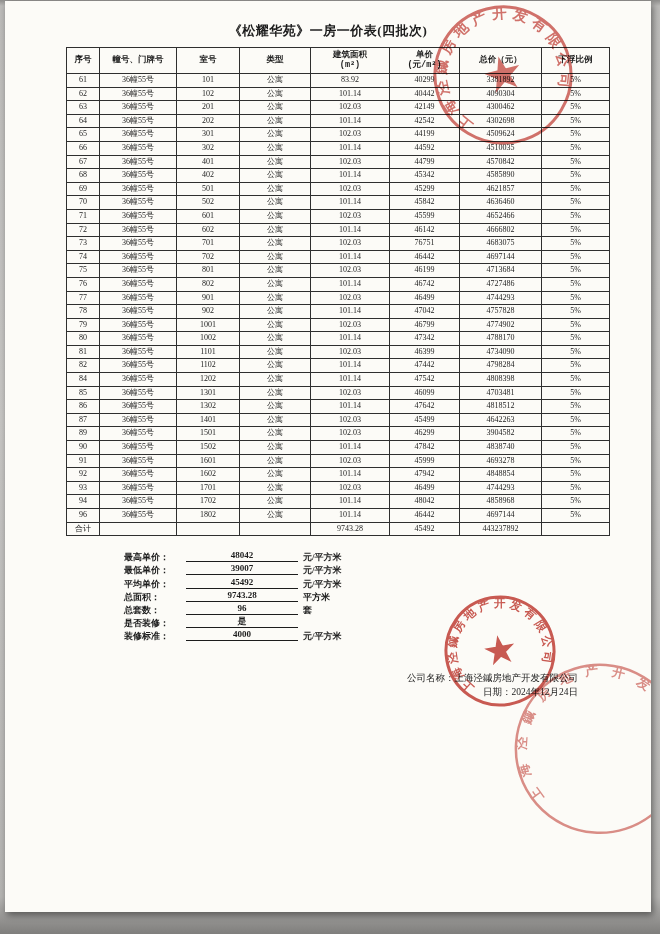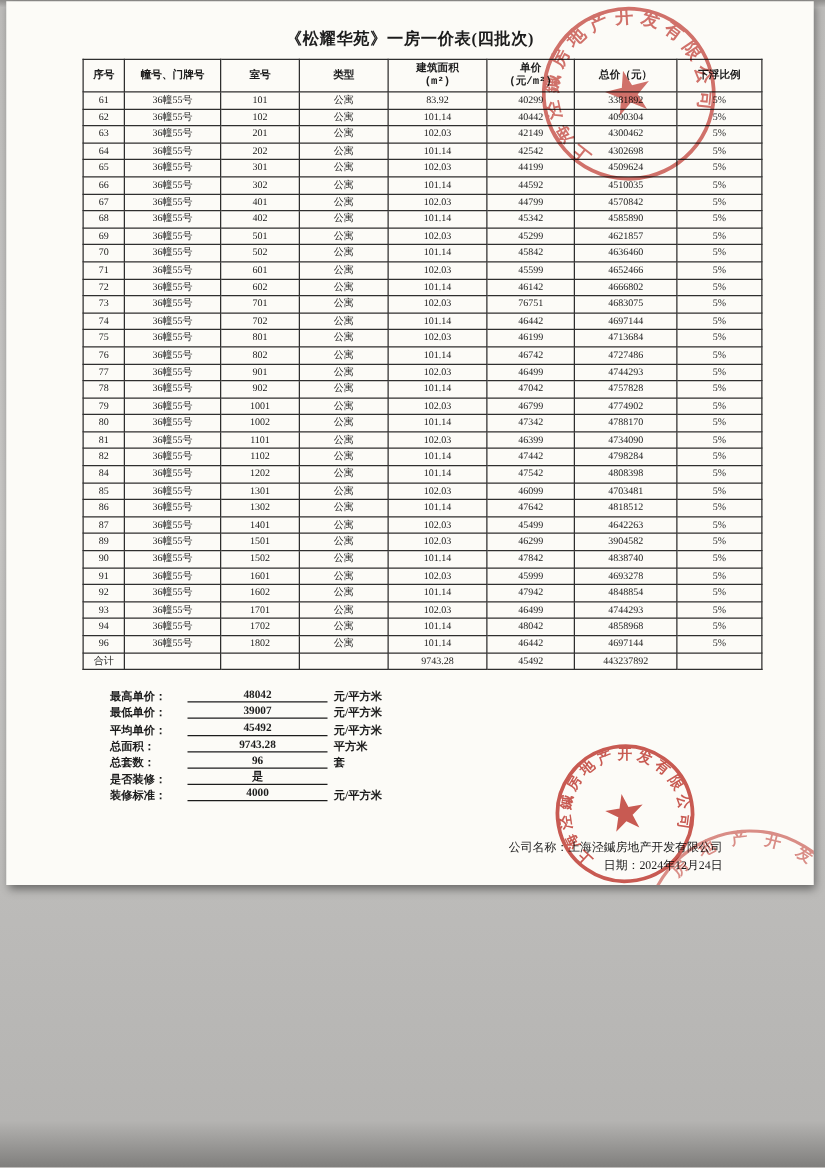--- a/index.html
+++ b/index.html
@@ -3,31 +3,31 @@
 <meta charset="utf-8">
 <style>
   :root{ --stamp:#c4443c; --ink:#1c1c1c; }
   html,body{margin:0;padding:0;}
   body{
     width:660px;height:934px;position:relative;overflow:hidden;
     background:linear-gradient(180deg,#8f8e8c 0,#bdbcba 6px,#c7c6c4 45%,#b5b4b2 96%,#7f7e7c 100%);
     font-family:"Liberation Serif","DejaVu Serif",serif;color:var(--ink);
   }
   .paper{
-    position:absolute;left:5px;top:1px;width:646px;height:707px;
+    position:absolute;left:5px;top:1px;width:646px;height:911px;
     background:#fcfbf7;overflow:hidden;box-shadow:2px 3px 7px rgba(0,0,0,.45);
   }
   .doc-title{margin:21px 0 0 0;text-align:center;font-size:13px;font-weight:700;letter-spacing:.5px;}
   .price-table{border-collapse:collapse;margin:7px 0 0 61px;width:543px;table-layout:fixed;font-size:8px;}
   .price-table th,.price-table td{
     border:1px solid #2f2f2f;text-align:center;vertical-align:middle;padding:0;overflow:hidden;
   }
   .price-table th{height:25px;font-size:8.5px;font-weight:700;white-space:pre-line;line-height:1.15;font-family:Liberation Mono, monospace;}
   .price-table td{height:12.6px;line-height:12.6px;white-space:nowrap;}
-  .summary{margin:15px 0 0 83px;font-size:9px;font-weight:700;line-height:1;}
+  .summary{margin:15px 0 0 119px;font-size:9px;font-weight:700;line-height:1;}
   .summary-row{display:flex;align-items:flex-end;margin-bottom:2.2px;}
   .s-label{width:62px;}
   .s-value{width:112px;text-align:center;border-bottom:1px solid #1c1c1c;padding-bottom:1px;}
   .s-unit{margin-left:5px;}
   .footer{position:absolute;left:402px;top:671px;font-size:9.5px;}
   .footer .date{margin-top:1px;margin-left:57px;text-align:right;}
   .stamp{position:absolute;mix-blend-mode:multiply;pointer-events:none;}
   .stamp circle{fill:none;stroke:var(--stamp);}
   .stamp polygon{fill:var(--stamp);}
   .stamp text{fill:var(--stamp);font-weight:700;font-family:"Liberation Serif","DejaVu Serif",serif;}

